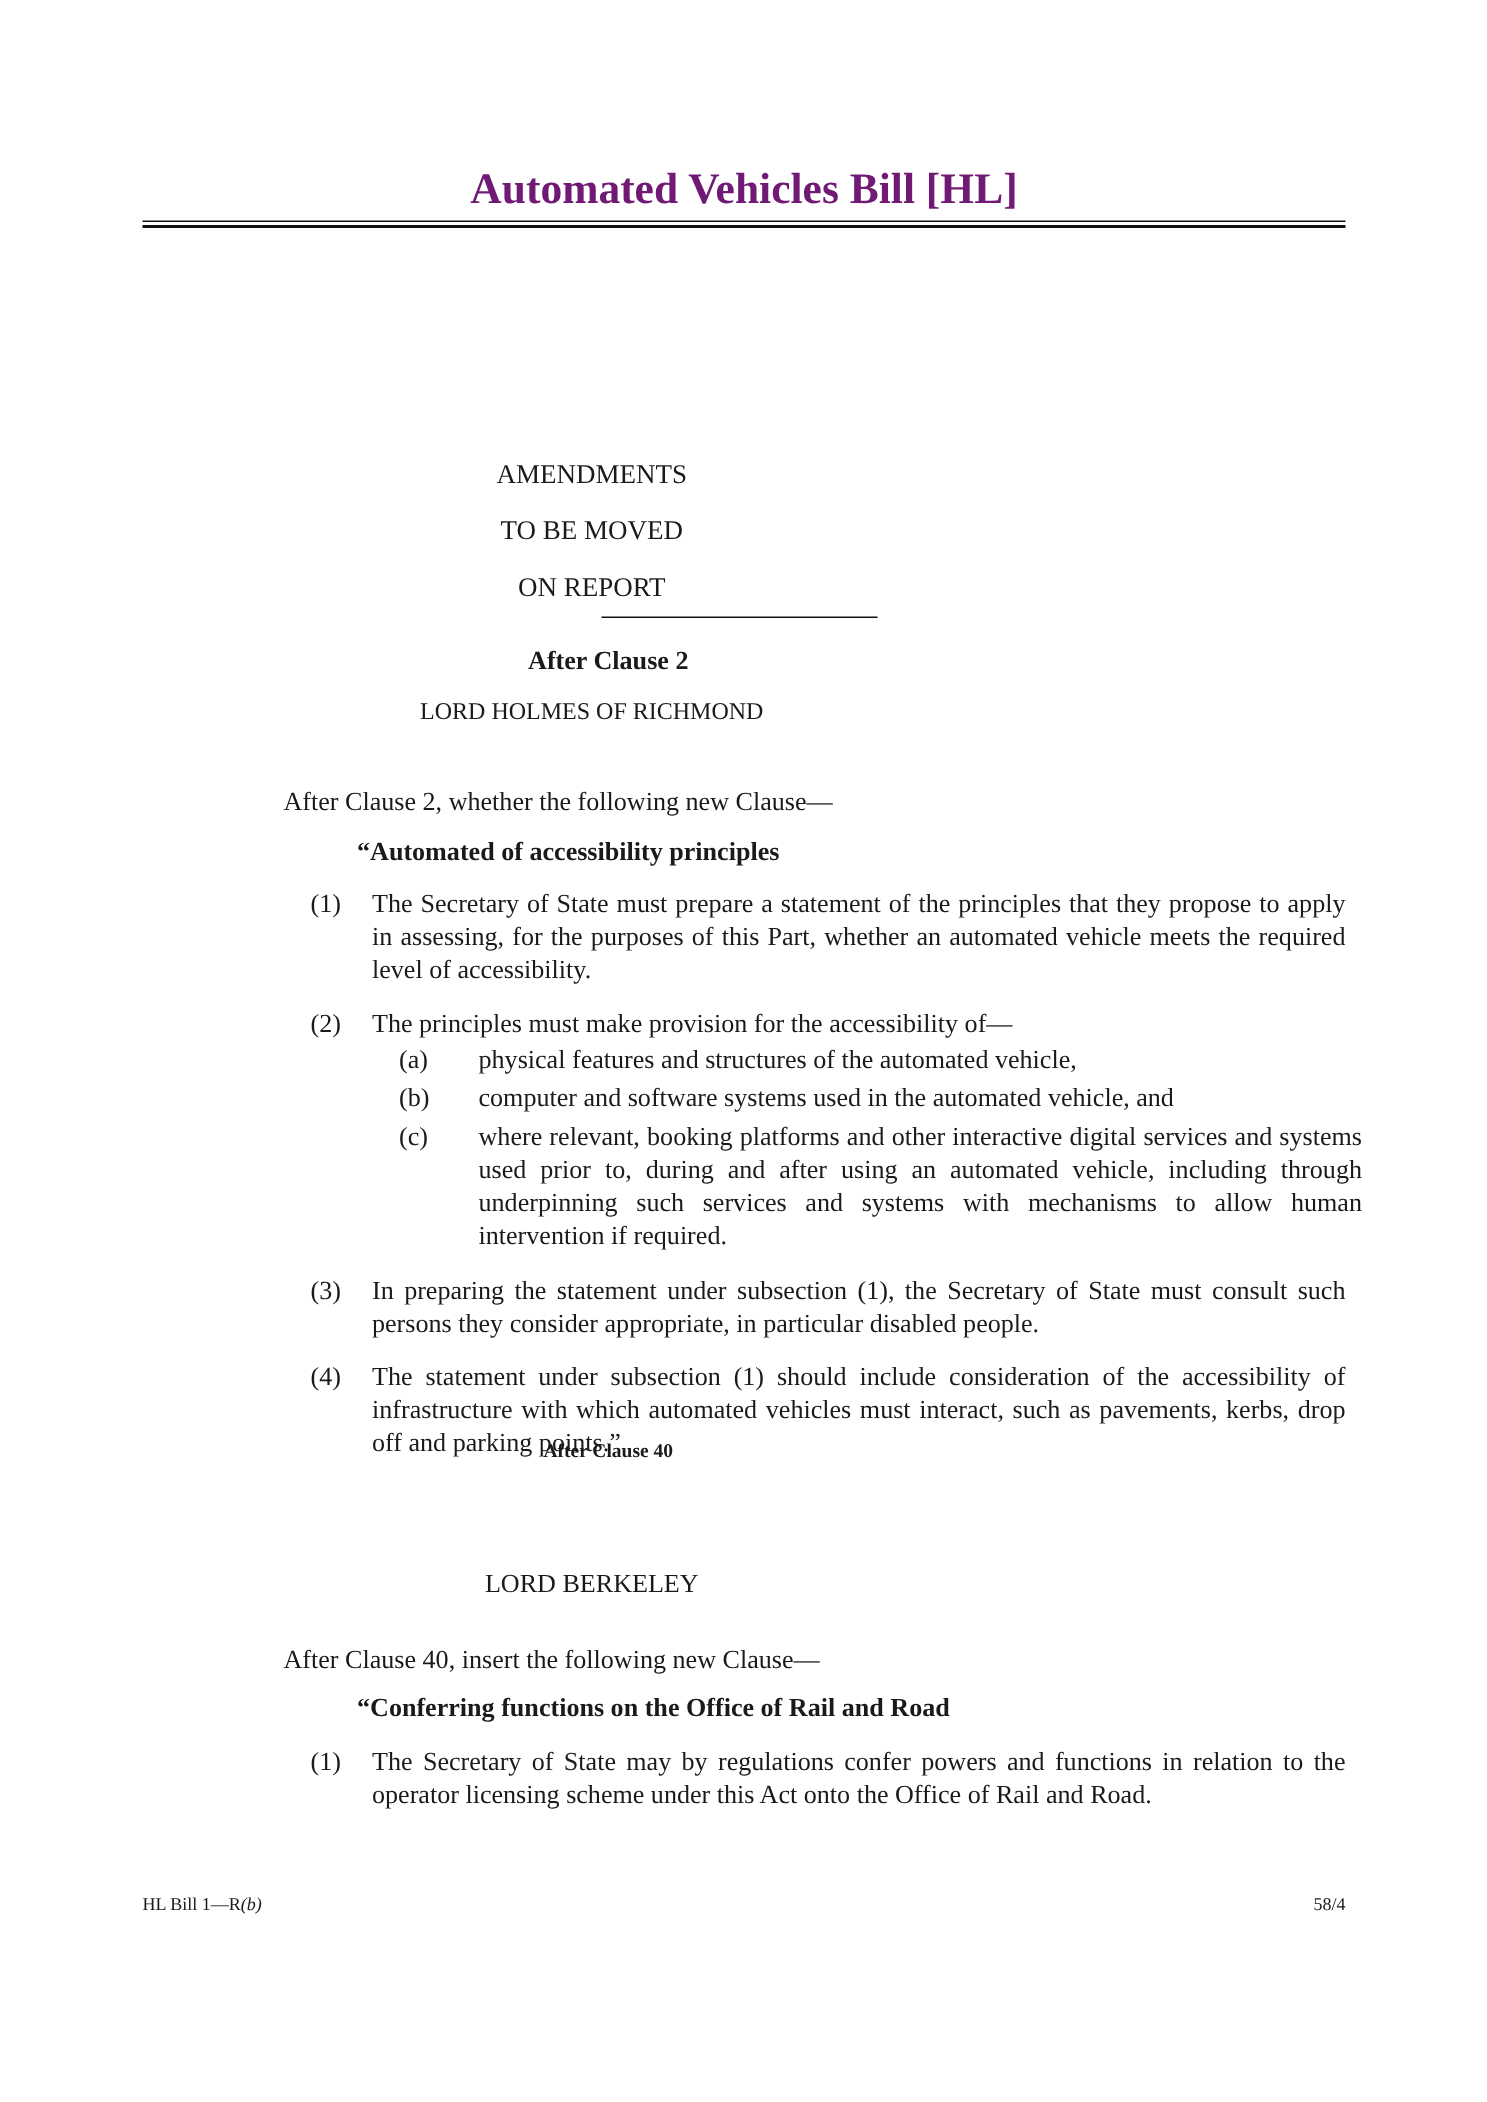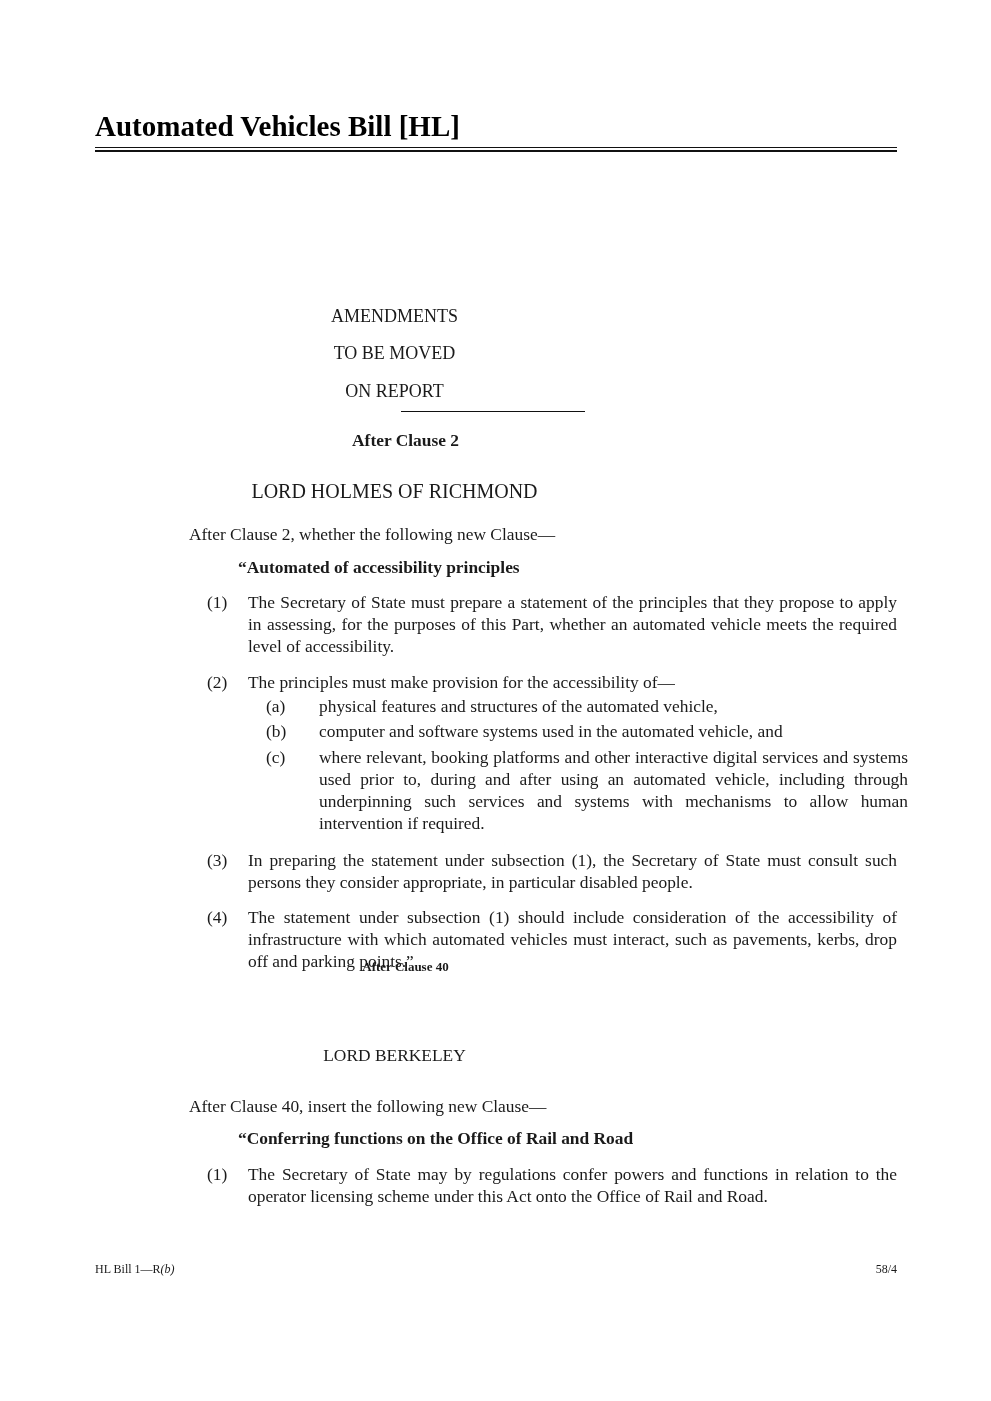--- a/index.html
+++ b/index.html
@@ -3,22 +3,22 @@
 <meta charset="utf-8">
 <style>
   html, body { margin: 0; padding: 0; background: #ffffff; }
   body {
     width: 991px; height: 1401px; position: relative; overflow: hidden;
     font-family: "Liberation Serif", "DejaVu Serif", serif;
     color: #1a1a1a;
   }
   .title {
     position: absolute; left: 95px; width: 802px; top: 106px;
-    font-weight: bold; font-size: 29px; line-height: 40px;
-    color: #000000;
+    text-align: center; font-weight: bold; font-size: 29px; line-height: 40px;
+    color: #701a75;
   }
   .rule-thin { position: absolute; left: 95px; width: 802px; top: 147px; height: 0; border-top: 1px solid #111; }
   .rule-thick { position: absolute; left: 95px; width: 802px; top: 150px; height: 0; border-top: 2.5px solid #111; }
 
   .center-line {
     position: absolute; left: 0; width: 789px; text-align: center; font-size: 18px; line-height: 22px;
   }
   .hdr-rule { position: absolute; left: 401px; width: 184px; top: 411px; border-top: 1px solid #111; }
   .bold { font-weight: bold; margin-left: 11px; }
 
@@ -46,21 +46,21 @@
   <div class="title">Automated Vehicles Bill [HL]</div>
   <div class="rule-thin"></div>
   <div class="rule-thick"></div>
 
   <div class="center-line" style="top:305px">AMENDMENTS</div>
   <div class="center-line" style="top:342px">TO BE MOVED</div>
   <div class="center-line" style="top:380px">ON REPORT</div>
   <div class="hdr-rule"></div>
 
   <div class="center-line bold" style="top:429px; font-size:17.4px">After Clause 2</div>
-  <div class="center-line" style="top:480px; font-size:20px">LORD HOLMES OF RICHMOND</div>
+  <div class="center-line" style="top:464px; font-size:16px">LORD HOLMES OF RICHMOND</div>
 
   <div class="para intro" style="top:523px">After Clause 2, whether the following new Clause—</div>
   <div class="para clause-title" style="top:556px">“Automated of accessibility principles</div>
 
   <div class="sub" style="top:591px">
     <span class="num">(1)</span>
     <span class="txt">The Secretary of State must prepare a statement of the principles that they propose to apply in assessing, for the purposes of this Part, whether an automated vehicle meets the required level of accessibility.</span>
   </div>
 
   <div class="sub" style="top:671px">

